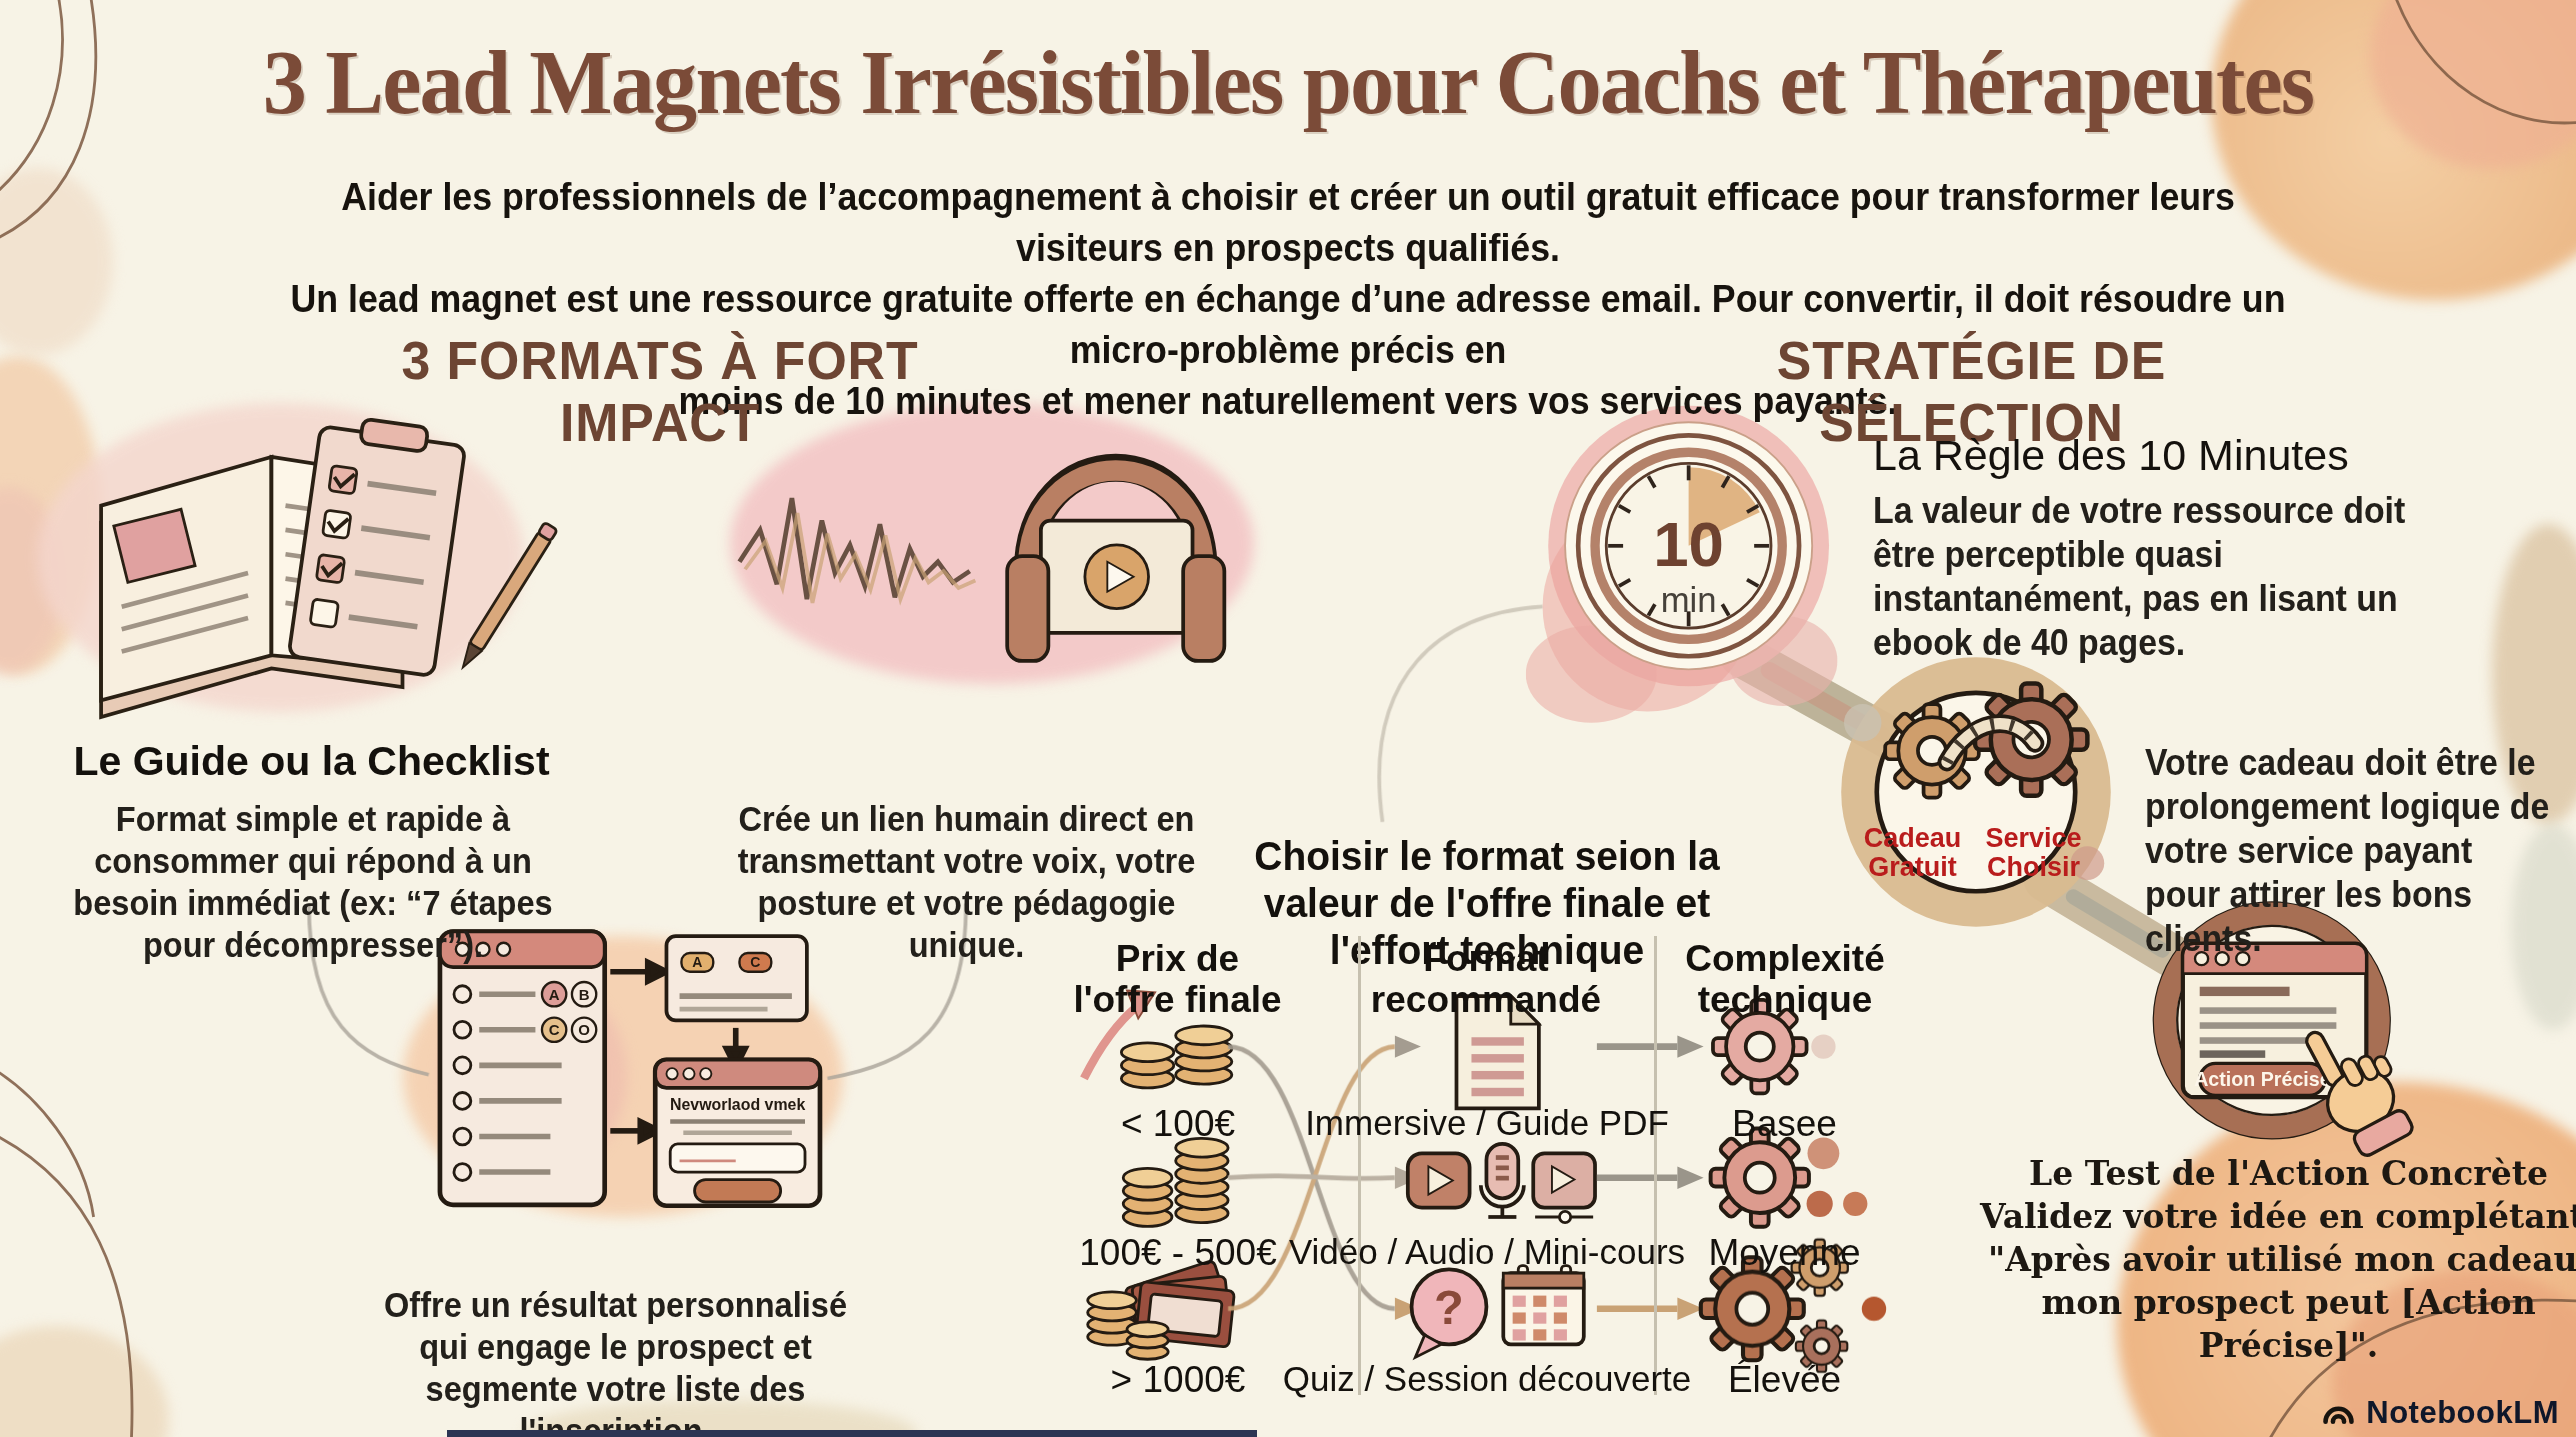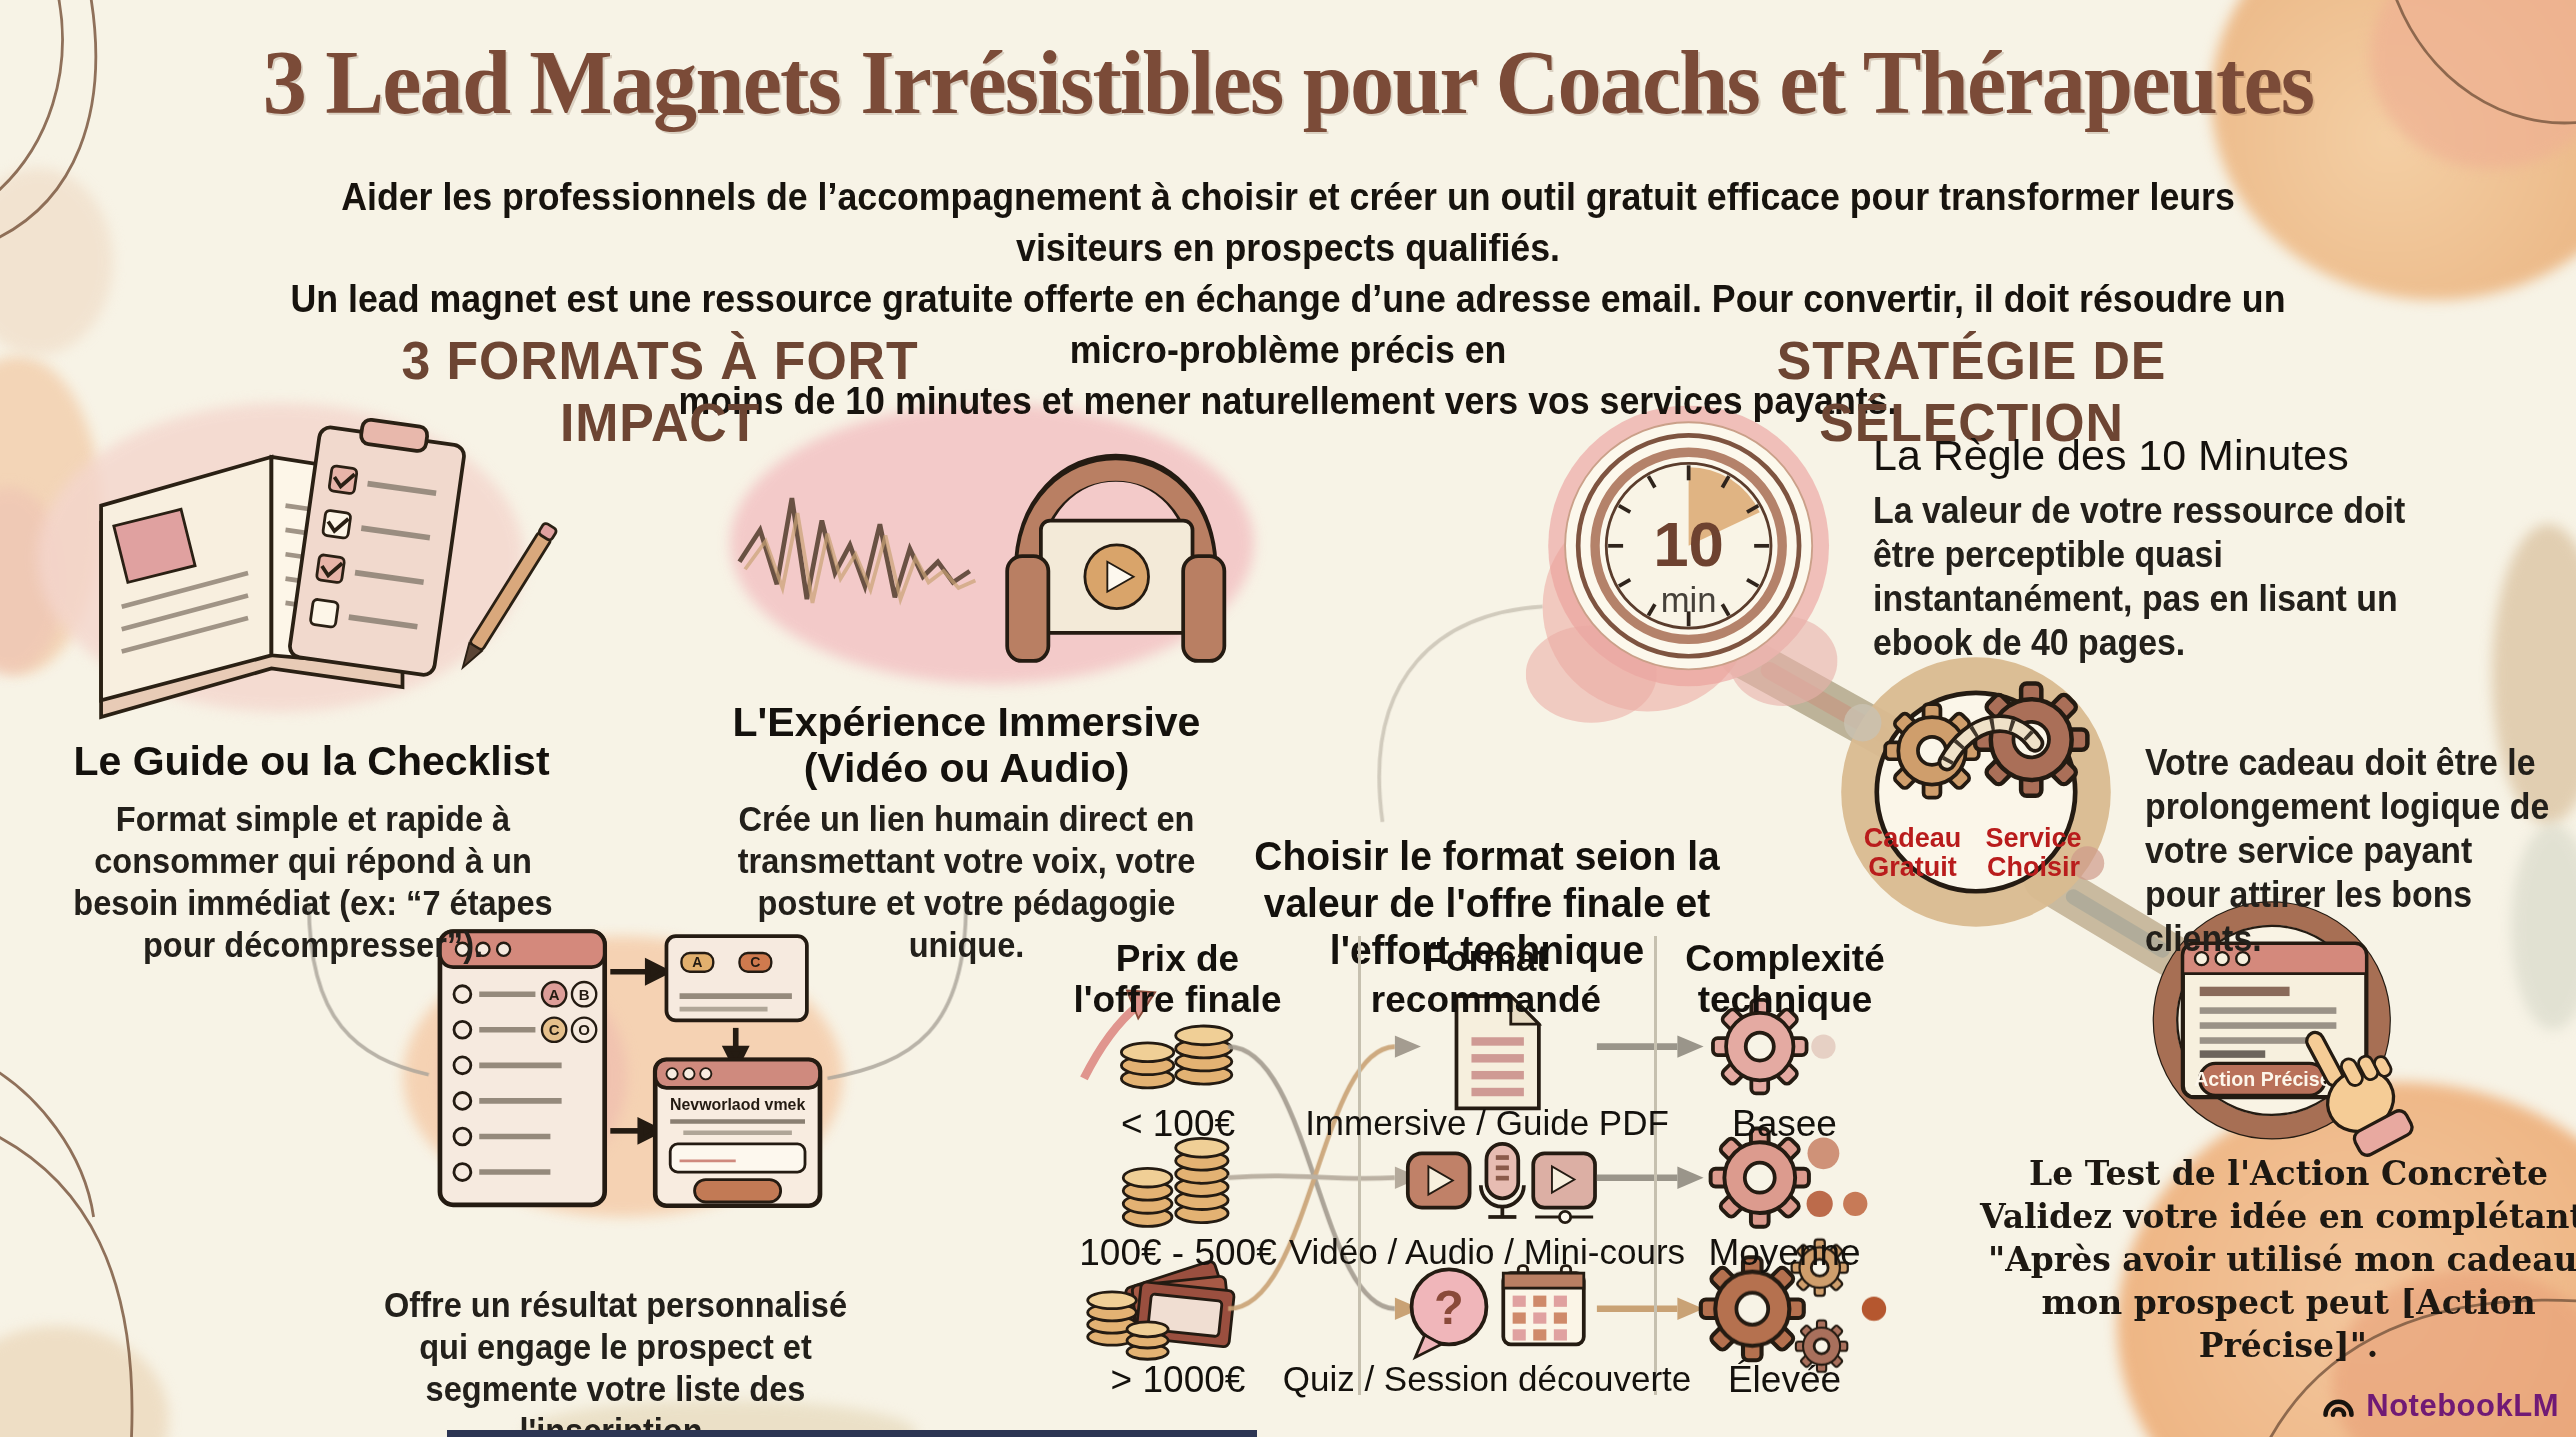--- a/index.html
+++ b/index.html
@@ -17,22 +17,22 @@
   .fmt-title{font-size:41px;font-weight:700;line-height:1.12;color:#14110d;}
   .desc{font-size:35px;font-weight:700;line-height:1.2;color:#23201b;transform:scaleX(.93);transform-origin:center top;}
   .mx-title{font-size:41px;font-weight:700;line-height:1.15;color:#14110d;transform:scaleX(.95);transform-origin:center top;}
   .mx-head{font-size:37px;font-weight:700;line-height:1.12;color:#14110d;}
   .mx-label{font-size:37px;font-weight:400;color:#14110d;}
   .rule-title{font-size:43px;font-weight:400;line-height:1.1;color:#14110d;}
   .rule-desc{font-size:36px;font-weight:700;line-height:1.22;color:#23201b;transform:scaleX(.94);transform-origin:left top;}
   .gear-label{font-size:27px;font-weight:700;line-height:1.08;color:#b91c1c;}
   .serifblock{font-family:"DejaVu Serif",serif;font-weight:700;font-size:33px;line-height:1.3;color:#1d1812;}
   .vline{position:absolute;width:2.8px;background:#c6c0af;}
-  .footer{position:absolute;right:17px;bottom:14px;display:flex;align-items:center;gap:9.4px;
-          font-size:31px;font-weight:700;color:#701a75;letter-spacing:0.5px;}
+  .footer{position:absolute;right:17px;bottom:7px;display:flex;align-items:center;gap:9.4px;
+          font-size:31px;font-weight:700;color:#0f172a;letter-spacing:0.5px;}
 </style>
 </head>
 <body>
 
 <div class="stage">
 
   <div class="blob" style="right:-84px;top:-103px;width:449px;height:403px;background:radial-gradient(circle at 40% 60%,#f4cfa4,#eab583 72%);"></div>
   <div class="blob" style="right:-37px;top:-56px;width:243px;height:225px;background:#efb193;opacity:.7;"></div>
   <div class="blob" style="left:-66px;top:356px;width:168px;height:318px;background:#f3d2b2;opacity:.9;"></div>
   <div class="blob" style="left:-47px;top:487px;width:112px;height:187px;background:#eec2b4;opacity:.6;"></div>
@@ -428,21 +428,20 @@
     <div class="subline cond">Un lead magnet est une ressource gratuite offerte en échange d’une adresse email. Pour convertir, il doit résoudre un micro-problème précis en</div>
     <div class="subline cond">moins de 10 minutes et mener naturellement vers vos services payants.</div>
   </div>
 
   <div class="abs c sechead" style="left:365px;top:329px;width:590px;">3 FORMATS À FORT IMPACT</div>
   <div class="abs c sechead" style="left:1700px;top:329px;width:543px;">STRATÉGIE DE SÉLECTION</div>
 
   <div class="abs c fmt-title" style="left:54px;top:739px;width:515px;">Le Guide ou la Checklist</div>
   <div class="abs c desc" style="left:37px;top:798px;width:552px;">Format simple et rapide à consommer qui répond à un besoin immédiat (ex: “7 étapes pour décompresser”).</div>
 
-  <div class="abs c fmt-title" style="left:723px;top:700px;width:487px;">L'Expérience Immersive (Vidéo ou Audio)</div>
   <div class="abs c desc" style="left:695px;top:798px;width:543px;">Crée un lien humain direct en transmettant votre voix, votre posture et votre pédagogie unique.</div>
 
   <div class="abs c desc" style="left:344px;top:1284px;width:543px;">Offre un résultat personnalisé qui engage le prospect et segmente votre liste des l'inscription.</div>
 
   <div class="abs c mx-title" style="left:1220px;top:833px;width:534px;">Choisir le format seion la valeur de l'offre finale et l'effort technique</div>
   <div class="abs c mx-head" style="left:1070px;top:938px;width:215px;">Prix de l'offre finale</div>
   <div class="abs c mx-head" style="left:1355px;top:938px;width:262px;">Format recommandé</div>
   <div class="abs c mx-head" style="left:1654px;top:938px;width:262px;">Complexité technique</div>
   <div class="vline" style="left:1358px;top:936px;height:459px;"></div>
   <div class="vline" style="left:1654px;top:936px;height:459px;"></div>

